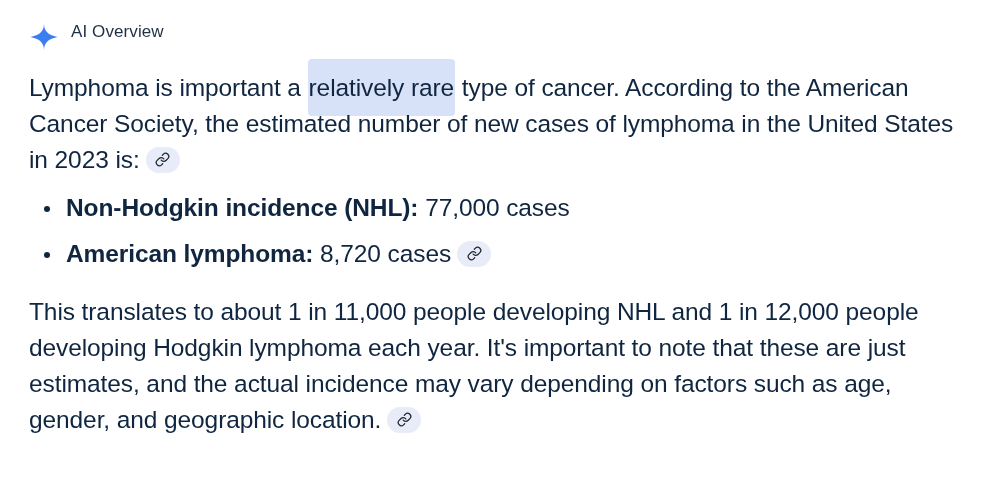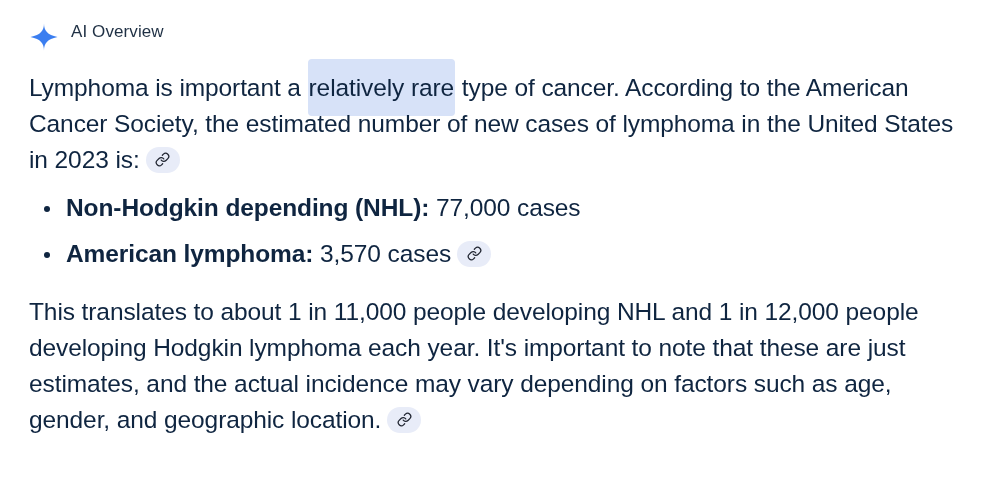--- a/index.html
+++ b/index.html
@@ -137,22 +137,22 @@
   <div class="ov-body">
 
     <p class="ov-para"><span>Lymphoma is important a </span><span class="hl">relatively rare</span><span> type of cancer. According to the American Cancer Society, the estimated number of new cases of lymphoma in the United States in 2023 is:</span><span class="link-chip">
           <svg viewBox="0 0 24 24" fill="none" stroke="#1f2430" stroke-width="2" stroke-linecap="round" stroke-linejoin="round">
             <path d="M10 13a5 5 0 0 0 7.54.54l3-3a5 5 0 0 0-7.07-7.07l-1.72 1.71"></path>
             <path d="M14 11a5 5 0 0 0-7.54-.54l-3 3a5 5 0 0 0 7.07 7.07l1.71-1.71"></path>
           </svg>
         </span></p>
 
     <ul class="ov-list">
-      <li><span class="li-label">Non-Hodgkin depending (NHL):</span><span class="li-value"> 77,000 cases</span></li>
-      <li><span class="li-label">American lymphoma:</span><span class="li-value"> 3,570 cases</span><span class="link-chip">
+      <li><span class="li-label">Non-Hodgkin incidence (NHL):</span><span class="li-value"> 77,000 cases</span></li>
+      <li><span class="li-label">American lymphoma:</span><span class="li-value"> 8,720 cases</span><span class="link-chip">
             <svg viewBox="0 0 24 24" fill="none" stroke="#1f2430" stroke-width="2" stroke-linecap="round" stroke-linejoin="round">
               <path d="M10 13a5 5 0 0 0 7.54.54l3-3a5 5 0 0 0-7.07-7.07l-1.72 1.71"></path>
               <path d="M14 11a5 5 0 0 0-7.54-.54l-3 3a5 5 0 0 0 7.07 7.07l1.71-1.71"></path>
             </svg>
           </span></li>
     </ul>
 
     <p class="ov-para second"><span>This translates to about 1 in 11,000 people developing NHL and 1 in 12,000 people developing Hodgkin lymphoma each year. It's important to note that these are just estimates, and the actual incidence may vary depending on factors such as age, gender, and geographic location.</span><span class="link-chip">
           <svg viewBox="0 0 24 24" fill="none" stroke="#1f2430" stroke-width="2" stroke-linecap="round" stroke-linejoin="round">
             <path d="M10 13a5 5 0 0 0 7.54.54l3-3a5 5 0 0 0-7.07-7.07l-1.72 1.71"></path>

